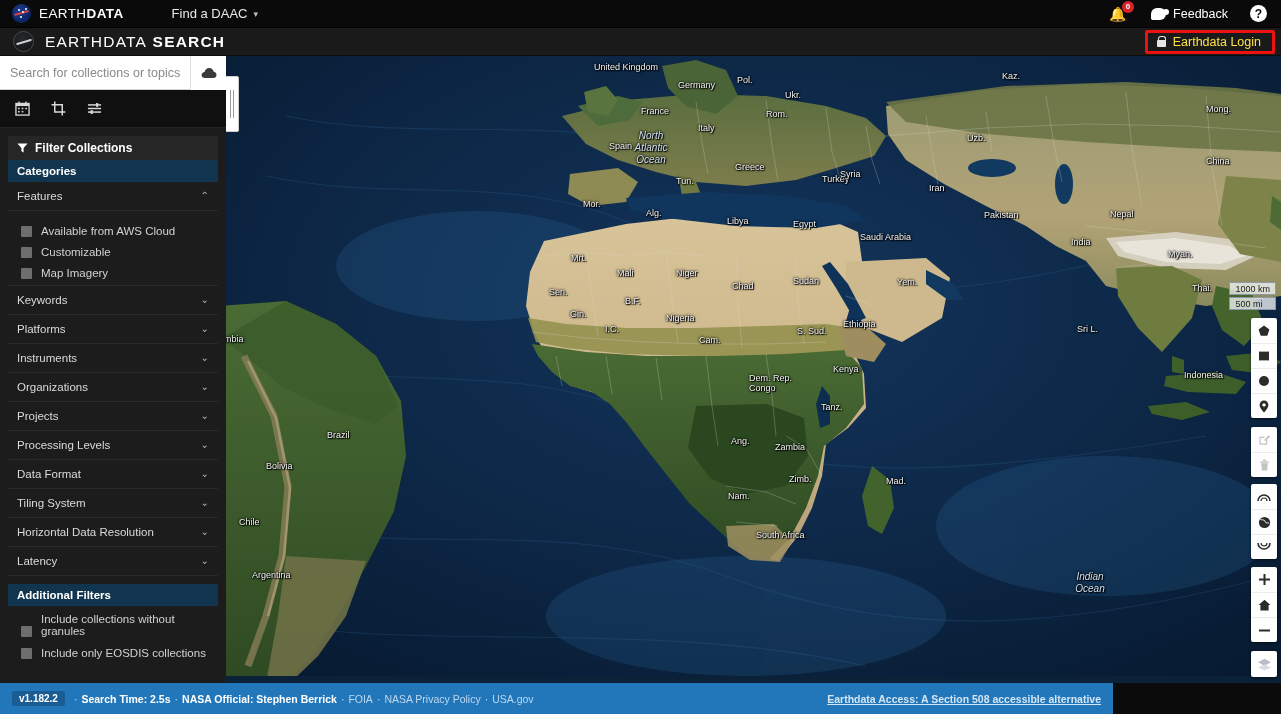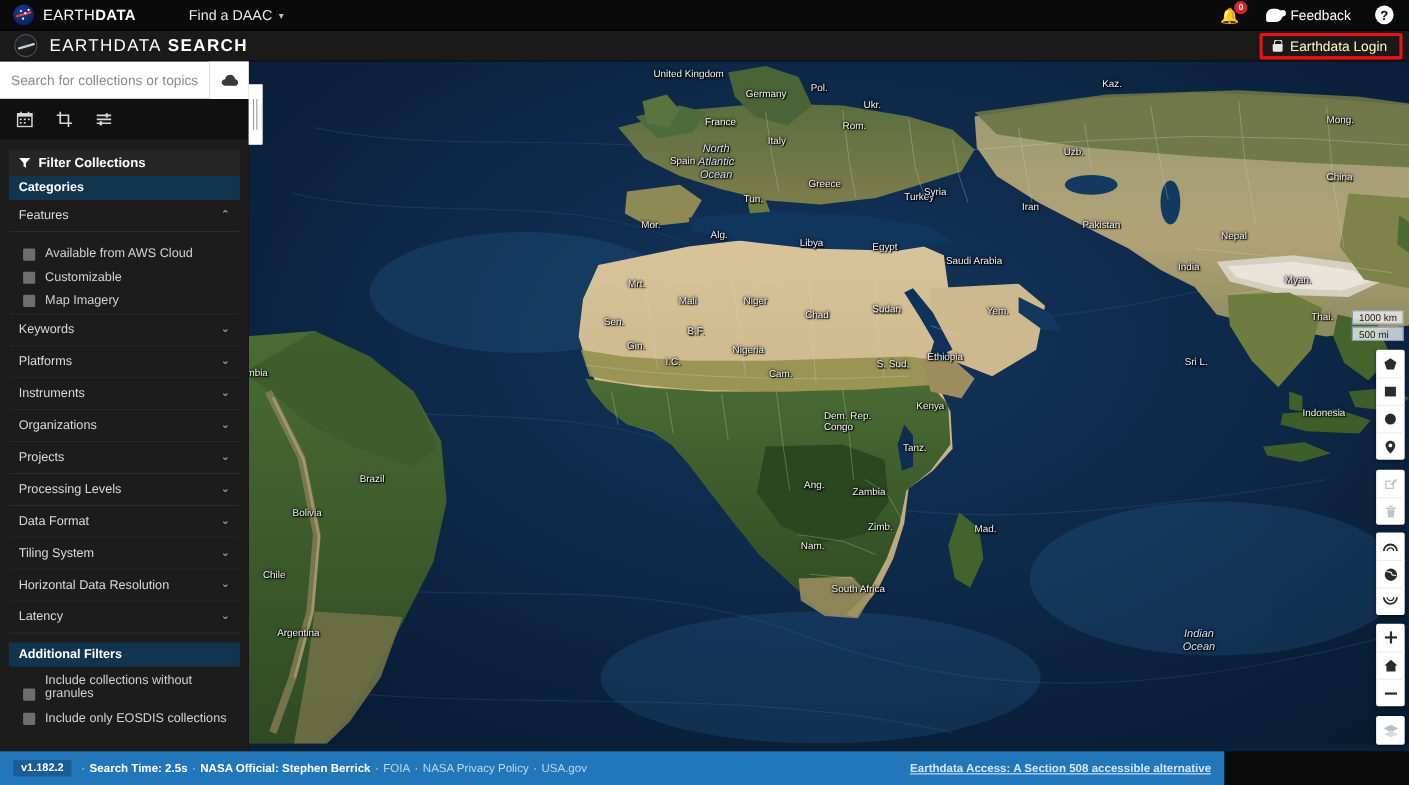--- a/index.html
+++ b/index.html
@@ -91,21 +91,21 @@
 
   
   .login-highlight {
     position: absolute; top: 30px; right: 6px;
     border: 3px solid #ee1111; border-radius: 2px;
     padding: 0; height: 24px; display: flex; align-items: center;
   }
   .login-btn {
     display: flex; align-items: center; gap: 7px;
     height: 100%; padding: 0 11px 0 9px;
-    background: #1a1a1a; color: #fef9c3; font-size: 12.5px; cursor: pointer;
+    background: #1a1a1a; color: #fde047; font-size: 12.5px; cursor: pointer;
     white-space: nowrap;
   }
   .lock-ico {
     width: 9px; height: 7px; background: #e6e6e6; border-radius: 1px;
     position: relative; margin-top: 3px; flex: none;
   }
   .lock-ico::before {
     content: ""; position: absolute; left: 1.5px; top: -4.5px;
     width: 6px; height: 6px; border: 1.6px solid #e6e6e6;
     border-bottom: none; border-radius: 3px 3px 0 0;
@@ -454,21 +454,21 @@
         <div class="map-label" style="left: 540px; top: 53px;">Rom.</div>
         <div class="map-label" style="left: 472px; top: 67px;">Italy</div>
         <div class="map-label" style="left: 741px; top: 77px;">Uzb.</div>
         <div class="map-label" style="left: 383px; top: 85px;">Spain</div>
         <div class="map-label" style="left: 509px; top: 90px; margin-top: 16px;">Greece</div>
         <div class="map-label" style="left: 596px; top: 82px; margin-top: 36px;">Turkey</div>
         <div class="map-label" style="left: 980px; top: 100px;">China</div>
         <div class="map-label" style="left: 614px; top: 113px;">Syria</div>
         <div class="map-label" style="left: 703px; top: 127px;">Iran</div>
         <div class="map-label" style="left: 450px; top: 120px;">Tun.</div>
-        <div class="map-label" style="left: 758px; top: 143px;">Pakistan</div>
+        <div class="map-label" style="left: 758px; top: 154px;">Pakistan</div>
         <div class="map-label" style="left: 884px; top: 153px;">Nepal</div>
         <div class="map-label" style="left: 357px; top: 143px;">Mor.</div>
         <div class="map-label" style="left: 420px; top: 152px;">Alg.</div>
         <div class="map-label" style="left: 501px; top: 160px;">Libya</div>
         <div class="map-label" style="left: 567px; top: 163px;">Egypt</div>
         <div class="map-label" style="left: 845px; top: 181px;">India</div>
         <div class="map-label" style="left: 634px; top: 176px;">Saudi Arabia</div>
         <div class="map-label" style="left: 345px; top: 197px;">Mrt.</div>
         <div class="map-label" style="left: 942px; top: 193px;">Myan.</div>
         <div class="map-label" style="left: 391px; top: 212px;">Mali</div>

